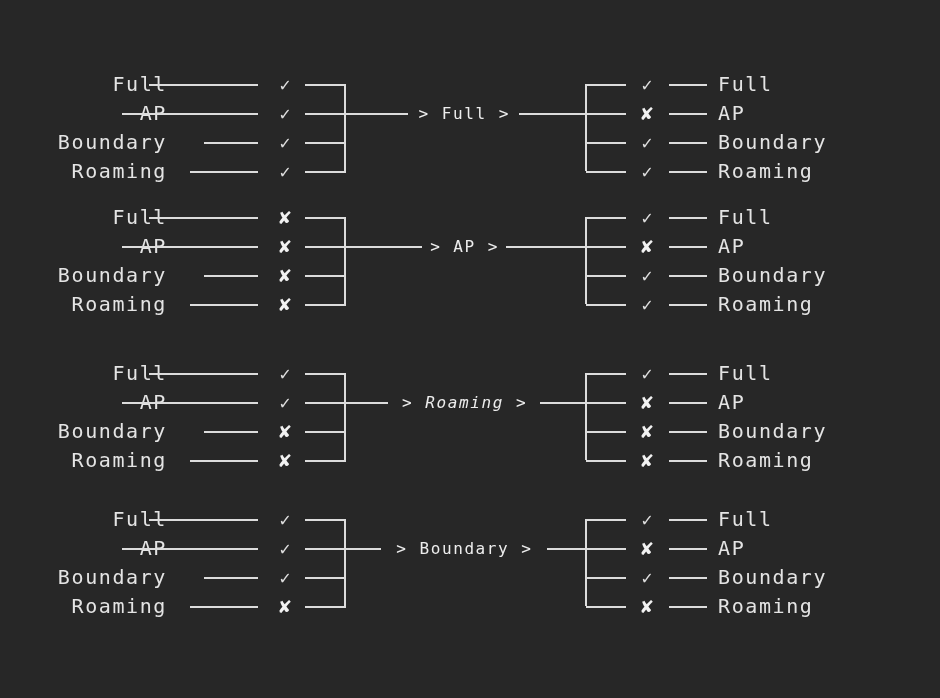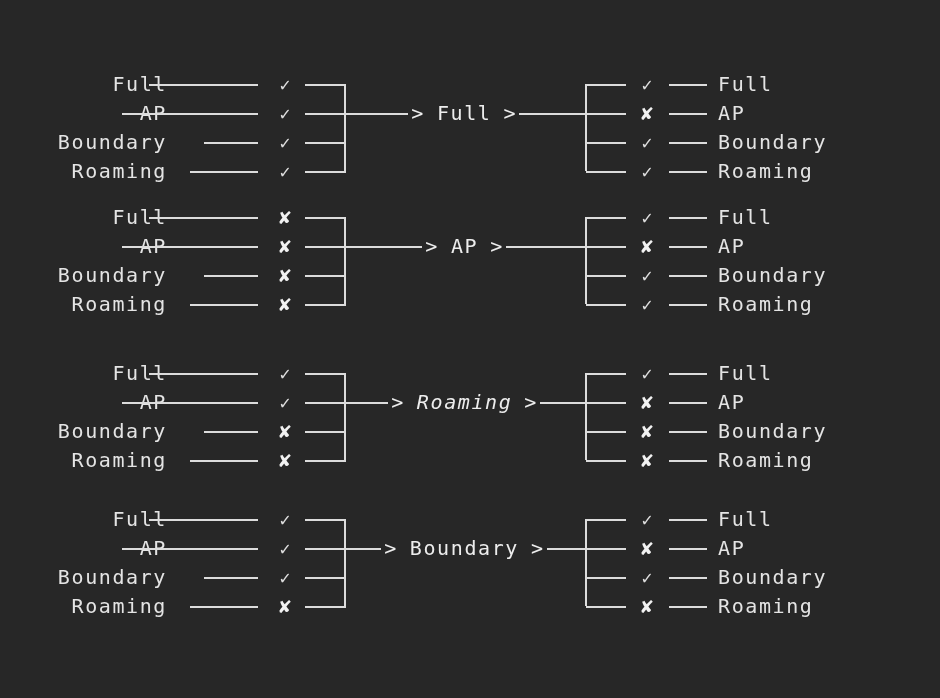--- a/index.html
+++ b/index.html
@@ -105,21 +105,21 @@
     height: 1.6px;
     background: #dcdcdc;
   }
 
   
   .centre {
     position: absolute;
     top: 29px;
     height: 29px;
     line-height: 29px;
-    font-size: 20px;
+    font-size: 16px;
     letter-spacing: 1.6px;
     white-space: nowrap;
     text-align: center;
     color: #ededed;
   }
   .chev {
     display: inline-block;
     color: #ededed;
   }
   .centre-text {

